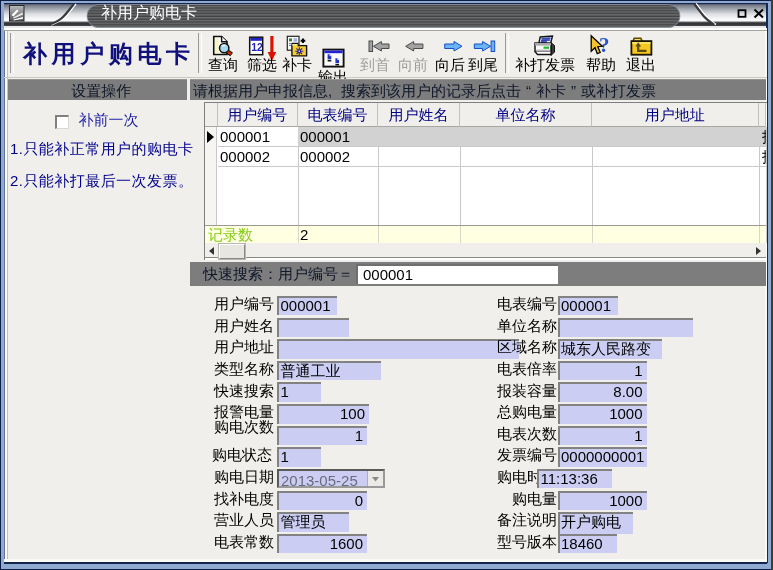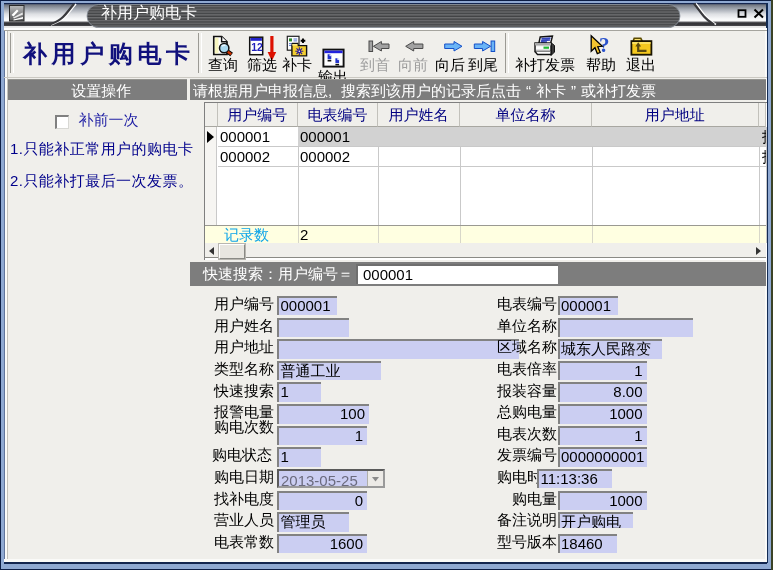--- a/index.html
+++ b/index.html
@@ -21,21 +21,21 @@
 #tb-top-g{left:4px;top:30px;width:763px;height:1px;background:#a5a49e;}
 #tb-bot{left:4px;top:77px;width:763px;height:1px;background:#cbc9c2;}
 .vsep{width:2px;border-left:1px solid #9b9a94;border-right:1px solid #ffffff;}
 #bigtitle{left:23px;top:40.5px;width:185px;height:28px;color:#10107c;font-weight:bold;font-size:24px;letter-spacing:4.6px;line-height:26px;white-space:nowrap;}
 .tbtn{position:absolute;top:31px;height:46px;text-align:center;}
 .icwrap{position:absolute;top:0;}
 
 .tbtn .lb{position:absolute;top:25.5px;width:100%;font-size:15px;color:#000;line-height:16px;white-space:nowrap;}
 .tbtn.dis .lb{color:#9e9e9e;}
 
-.graybar{background:#7d7d7d;color:#ffffff;font-size:15px;line-height:21px;}
+.graybar{background:#7d7d7d;color:#0f172a;font-size:15px;line-height:21px;}
 .fw{display:inline-block;width:15px;text-align:center;}
 .fw2{display:inline-block;width:13px;}
 
 #sb-txt1,#sb-txt2{color:#00008b;font-size:15px;white-space:nowrap;letter-spacing:0.45px;}
 
 #grid{left:204px;top:102px;width:562px;height:157px;background:#ffffff;border-top:1px solid #808080;border-left:1px solid #808080;}
 .gcolh{position:absolute;top:0;height:24px;background:#f0efeb;color:#000080;font-size:15px;text-align:center;line-height:24px;border-right:1px solid #c2c1bb;box-sizing:border-box;white-space:nowrap;overflow:hidden;}
 .gcell{position:absolute;font-size:15px;color:#000;line-height:20px;padding-left:2px;box-sizing:border-box;white-space:nowrap;overflow:hidden;}
 
 .flabel{position:absolute;font-size:15px;color:#000;text-align:right;white-space:nowrap;}
@@ -244,21 +244,21 @@
 <div class="abs gcell" style="left:298px;top:127px;width:78px;">000001</div>
 <svg class="abs" style="left:204px;top:129px;" width="12" height="16" viewBox="0 0 12 16">
     <path d="M 3 2 L 10 8 L 3 14 Z" fill="#000"></path>
   </svg>
 <div class="abs gcell" style="left:760px;top:127px;width:6px;color:#000;">报</div>
 <div class="abs gcell" style="left:760px;top:147px;width:6px;color:#000;">报</div>
 <div class="abs" style="left:217.5px;top:147px;width:548px;height:20px;border-bottom:1px solid #c9c9c9;box-sizing:border-box;"></div>
 <div class="abs gcell" style="left:218px;top:147px;width:78px;">000002</div>
 <div class="abs gcell" style="left:298px;top:147px;width:78px;">000002</div>
 <div class="abs" style="left:205px;top:225px;width:561px;height:17.5px;background:#ffffe1;border-top:1px solid #9a9992;"></div>
-<div class="abs" style="left:224px;top:225.5px;font-size:15px;color:#0ea5e9;">记录数</div>
+<div class="abs" style="left:208px;top:225.5px;font-size:15px;color:#84cc16;">记录数</div>
 <div class="abs" style="left:300px;top:225.5px;font-size:15px;color:#000;">2</div>
 <div class="abs" style="left:298px;top:226px;width:1px;height:16.5px;background:#d8d7c9;"></div>
 <div class="abs" style="left:378px;top:226px;width:1px;height:16.5px;background:#d8d7c9;"></div>
 <div class="abs" style="left:460px;top:226px;width:1px;height:16.5px;background:#d8d7c9;"></div>
 <div class="abs" style="left:592px;top:226px;width:1px;height:16.5px;background:#d8d7c9;"></div>
 <div class="abs" style="left:758.5px;top:226px;width:1px;height:16.5px;background:#d8d7c9;"></div>
 <div class="abs" style="left:205px;top:243px;width:561px;height:15px;background:#f0efeb;border-bottom:1px solid #8a8a85;box-sizing:border-box;"></div>
 <svg class="abs" style="left:206px;top:245px;" width="12" height="12" viewBox="0 0 12 12">
     <path d="M 8 2 L 3 6 L 8 10 Z" fill="#333"></path>
   </svg>
@@ -314,15 +314,15 @@
 <div class="fbox r" style="left:557.5px;top:404.0px;width:89px;height:19.5px;">1000</div>
 <div class="flabel" style="left:437.0px;top:424.8px;width:120px;">电表次数</div>
 <div class="fbox r" style="left:557.5px;top:425.6px;width:89px;height:19.5px;">1</div>
 <div class="flabel" style="left:437.0px;top:446.4px;width:120px;">发票编号</div>
 <div class="fbox" style="left:557.5px;top:447.2px;width:89px;height:19.5px;">0000000001</div>
 <div class="flabel" style="left:437.0px;top:468.1px;width:120px;">购电时间</div>
 <div class="fbox" style="left:537px;top:468.9px;width:75px;height:19.5px;">11:13:36</div>
 <div class="flabel" style="left:437.0px;top:489.7px;width:120px;">购电量</div>
 <div class="fbox r" style="left:557.5px;top:490.5px;width:89px;height:19.5px;">1000</div>
 <div class="flabel" style="left:437.0px;top:511.3px;width:120px;">备注说明</div>
-<div class="fbox" style="left:557.5px;top:512.1px;width:75px;height:16px;">开户购电</div>
+<div class="fbox" style="left:557.5px;top:512.1px;width:75px;height:22px;">开户购电</div>
 <div class="flabel" style="left:437.0px;top:532.9px;width:120px;">型号版本</div>
 <div class="fbox" style="left:557.5px;top:533.7px;width:59px;height:19.5px;">18460</div>
 
 </body></html>

